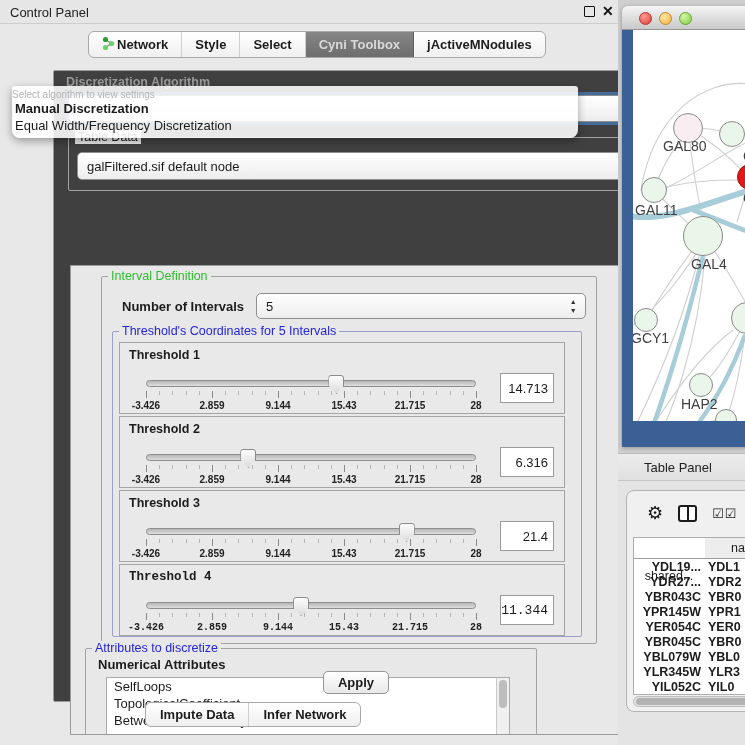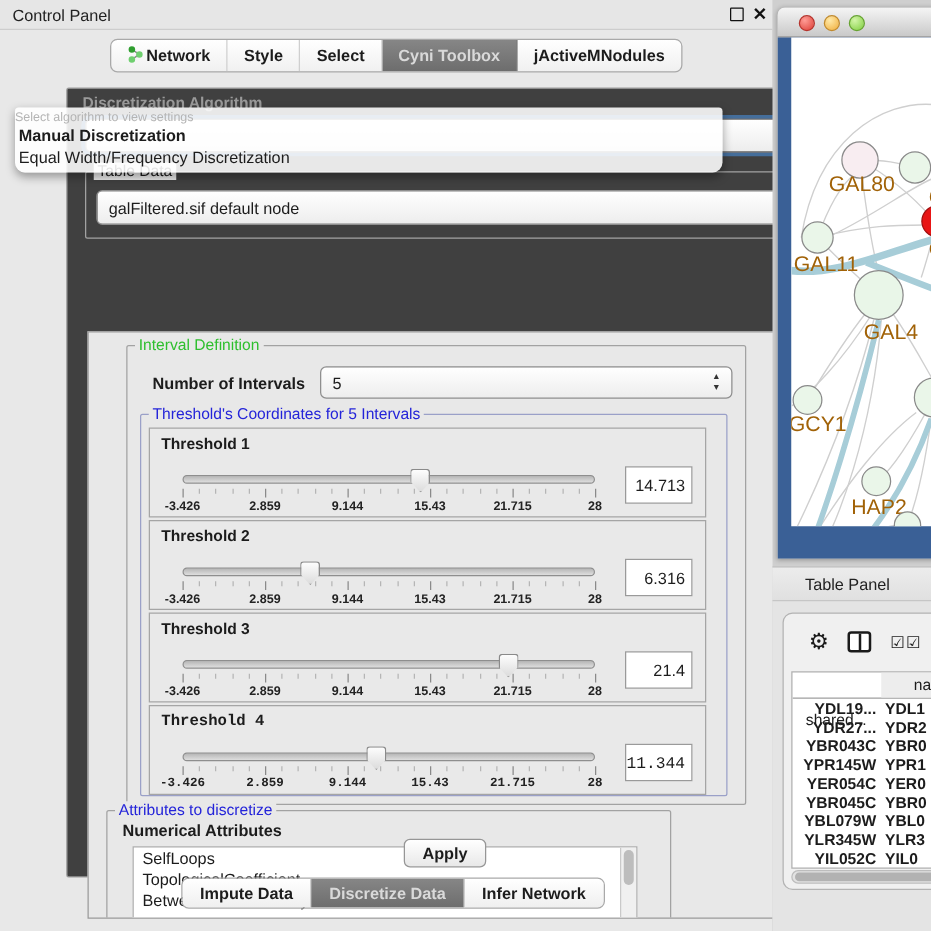--- a/index.html
+++ b/index.html
@@ -96,21 +96,21 @@
   .mac-titlebar { position:absolute; left:0; top:0; right:0; height:24px; background:linear-gradient(#f5f5f5,#c9c9c9); border-bottom:1px solid #979797; }
   .tl { position:absolute; top:6px; width:13px; height:13px; border-radius:50%; }
   .tl.red { left:17px; background:radial-gradient(circle at 35% 30%, #ff9d96,#dd3e36); border:1px solid #b5342d; }
   .tl.yellow { left:37px; background:radial-gradient(circle at 35% 30%, #ffe9a8,#f0ad3a); border:1px solid #c08a2e; }
   .tl.green { left:57px; background:radial-gradient(circle at 35% 30%, #d3f5a8,#7fce3f); border:1px solid #67a332; }
   .net-frame { position:absolute; left:0; top:24px; right:0; bottom:0; background:#3a6096; }
   .net-canvas { position:absolute; left:11px; top:0; width:119px; height:391px; background:#fff; overflow:hidden; }
   .net-canvas svg { position:absolute; left:0; top:0; }
   .node { position:absolute; border-radius:50%; border:1.5px solid #8a8a8a; }
   .node.red { border-color:#a01010; }
-  .nlabel { position:absolute; font-size:17px; color:#a16207; white-space:nowrap; }
+  .nlabel { position:absolute; font-size:14px; color:#404040; white-space:nowrap; }
 
   
   .table-panel { position:absolute; left:618px; top:453px; width:127px; height:292px; background:#e4e4e4; }
   .tp-header { position:absolute; left:0; top:0; width:127px; height:28px; background:linear-gradient(#ececec,#e0e0e0);
                border-top:1px solid #bdbdbd; border-bottom:1px solid #c6c6c6; display:flex; align-items:center; }
   .tp-title { margin-left:26px; font-size:13px; color:#222; }
   .tp-card { position:absolute; left:8px; top:37px; width:220px; height:222px; background:#f0f0f0; border:1px solid #b3b3b3; border-radius:8px; }
   .tp-toolbar { position:absolute; left:0; top:0; height:44px; display:flex; align-items:center; gap:15px; padding-left:20px; }
   .gear-ic { font-size:18px; color:#1a1a1a; }
   .split-ic { width:19px; height:17px; border:2px solid #1a1a1a; border-radius:3px; position:relative; background:#fff; }
@@ -401,23 +401,20 @@
             <div class="thumb"></div>
           </div>
       </div>
 
       <div class="apply-btn">Apply</div>
     </div>
 
     <div class="bottom-tabbar">
       <div class="btab">
           <span>Impute Data</span>
-        </div>
-      <div class="btab selected">
-          <span>Discretize Data</span>
         </div>
       <div class="btab">
           <span>Infer Network</span>
         </div>
     </div>
   </div>
 
   <div class="right-strip"></div>
 
   <div class="net-window">

